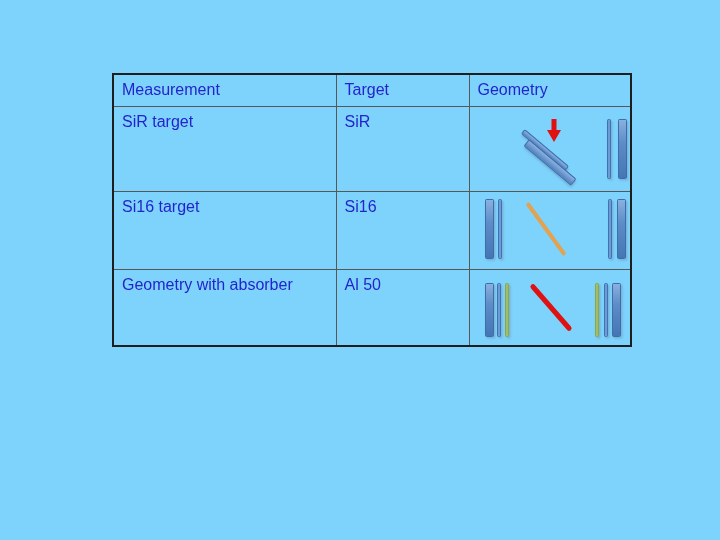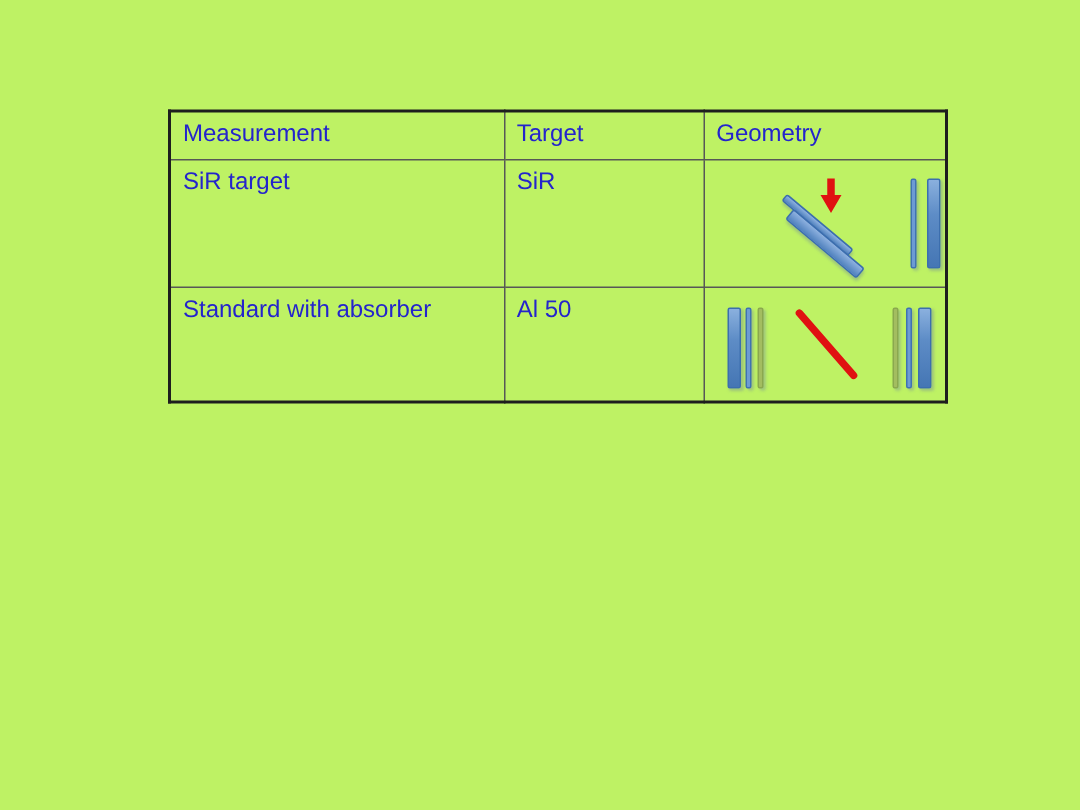--- a/index.html
+++ b/index.html
@@ -1,17 +1,17 @@
 <!DOCTYPE html>
 <html><head>
 <meta charset="utf-8">
 <style>
   html,body{margin:0;padding:0;background:#fff;}
   .slide{
-    position:relative;width:720px;height:540px;background:#bef264;
+    position:relative;width:720px;height:540px;background:#7dd3fc;
     font-family:"Liberation Sans",sans-serif;overflow:hidden;
   }
   table.meas{
     position:absolute;left:112px;top:73px;width:518px;
     border-collapse:collapse;table-layout:fixed;
     border:2px solid #1e1e1e;
   }
   table.meas th, table.meas td{
     border:1.5px solid #575757;
     color:#2424cc;
@@ -61,24 +61,37 @@
             <div class="tiltbar" style="left:41px;top:46px;width:60px;height:7px;transform:rotate(40deg)"></div>
             <svg class="arrow" style="left:68px;top:6px" width="16" height="26" viewBox="0 0 16 26">
               <path d="M5.5 1 h5 v11 h4.5 L8 24 L1 12 h4.5 Z" fill="#e01111"></path>
             </svg>
             <div class="bar thin" style="left:129px;top:7px;height:58px"></div>
             <div class="bar thick" style="left:140px;top:7px;height:58px"></div>
           </div>
         </td>
       </tr>
 
+      <tr style="height:69px">
+        <td>Si16 target</td>
+        <td class="target">Si16</td>
+        <td class="geo-cell">
+          <div class="geo" style="height:67px">
+            <div class="bar thick" style="left:7px;top:2px;height:58px"></div>
+            <div class="bar thin" style="left:20px;top:2px;height:58px"></div>
+            <div class="beam orange" style="left:36px;top:30px;width:64px;height:4px;transform:rotate(54deg)"></div>
+            <div class="bar thin" style="left:130px;top:2px;height:58px"></div>
+            <div class="bar thick" style="left:139px;top:2px;height:58px"></div>
+          </div>
+        </td>
+      </tr>
 
 
       <tr style="height:67px">
-        <td>Standard with absorber</td>
+        <td>Geometry with absorber</td>
         <td class="target">Al 50</td>
         <td class="geo-cell">
           <div class="geo" style="height:65px">
             <div class="bar thick" style="left:7px;top:8px;height:52px"></div>
             <div class="bar thin" style="left:19px;top:8px;height:52px"></div>
             <div class="bar green" style="left:27px;top:8px;height:52px"></div>
             <div class="beam red" style="left:43px;top:30px;width:60px;height:5px;transform:rotate(49deg)"></div>
             <div class="bar green" style="left:117px;top:8px;height:52px"></div>
             <div class="bar thin" style="left:126px;top:8px;height:52px"></div>
             <div class="bar thick" style="left:134px;top:8px;height:52px"></div>

